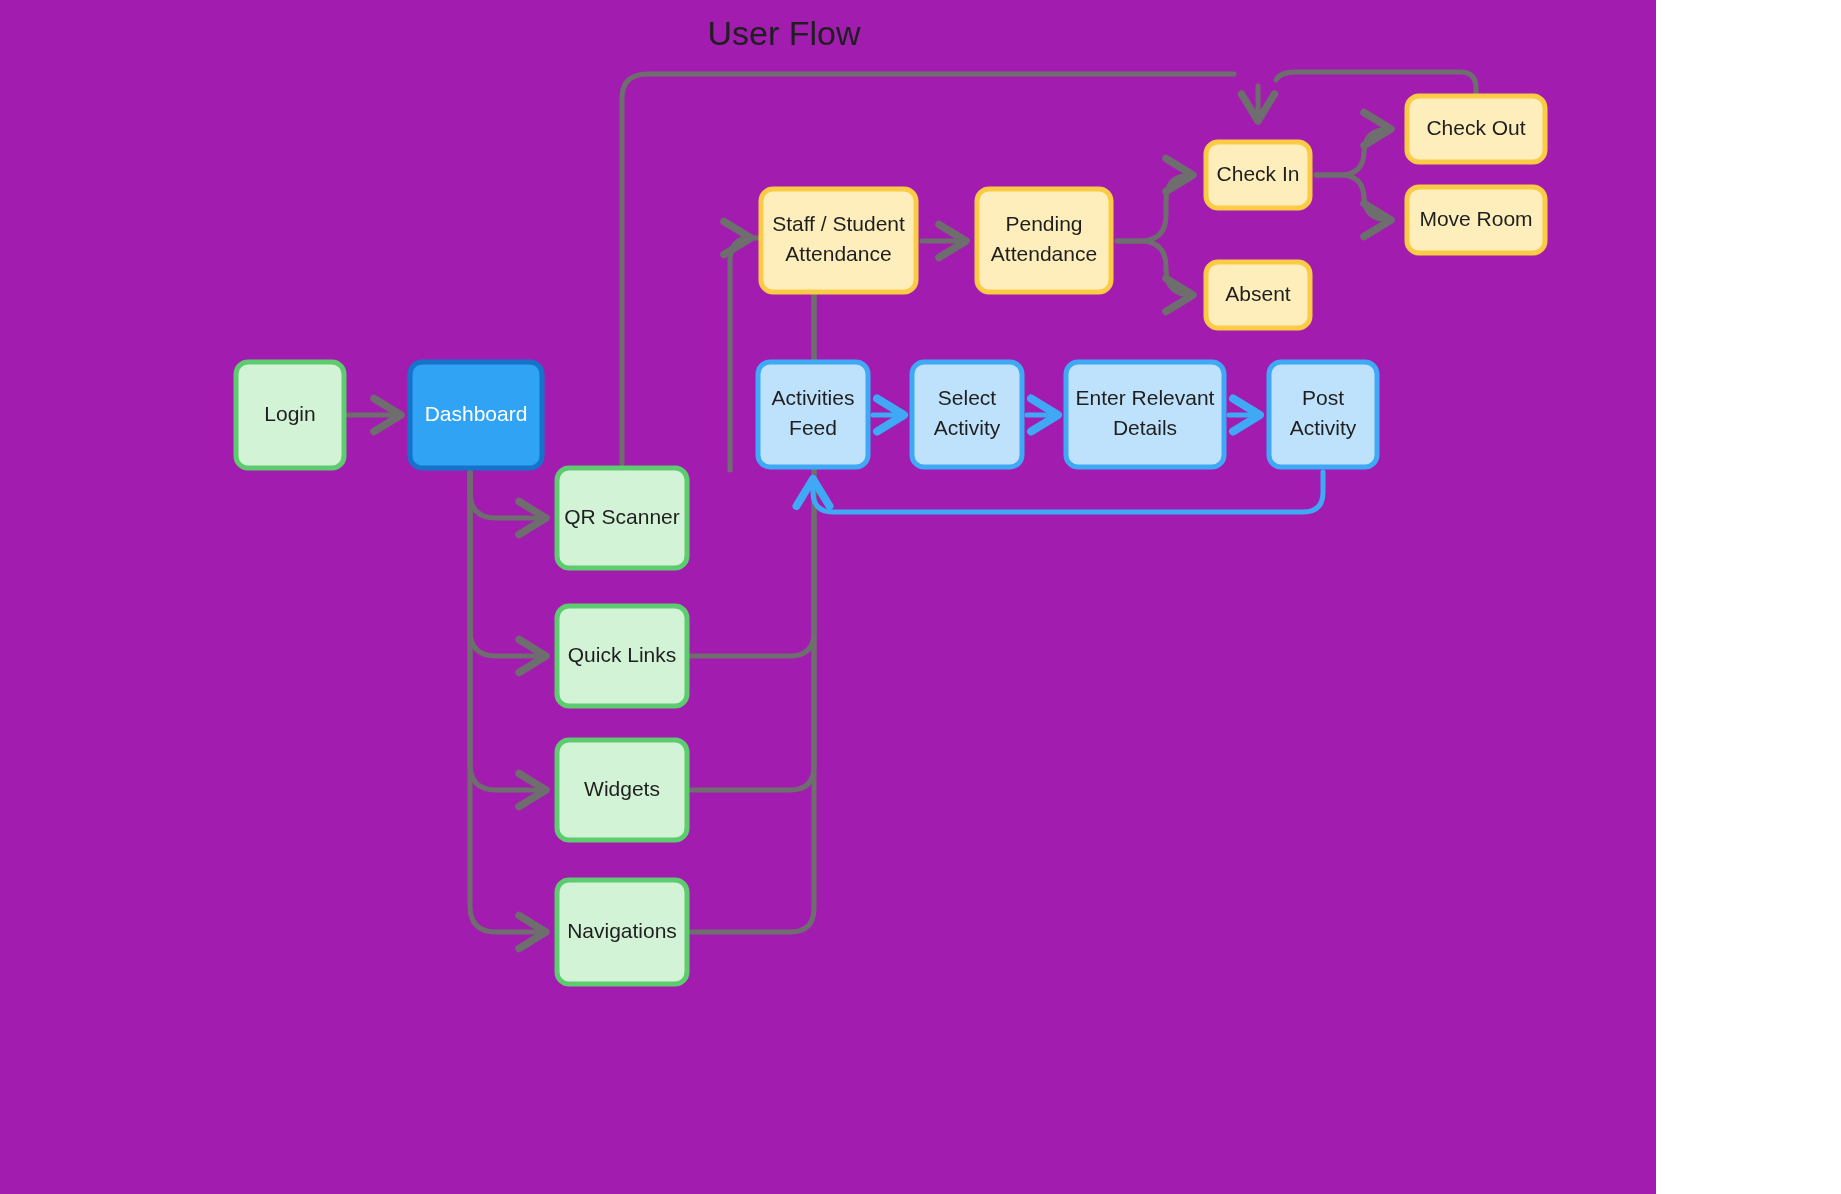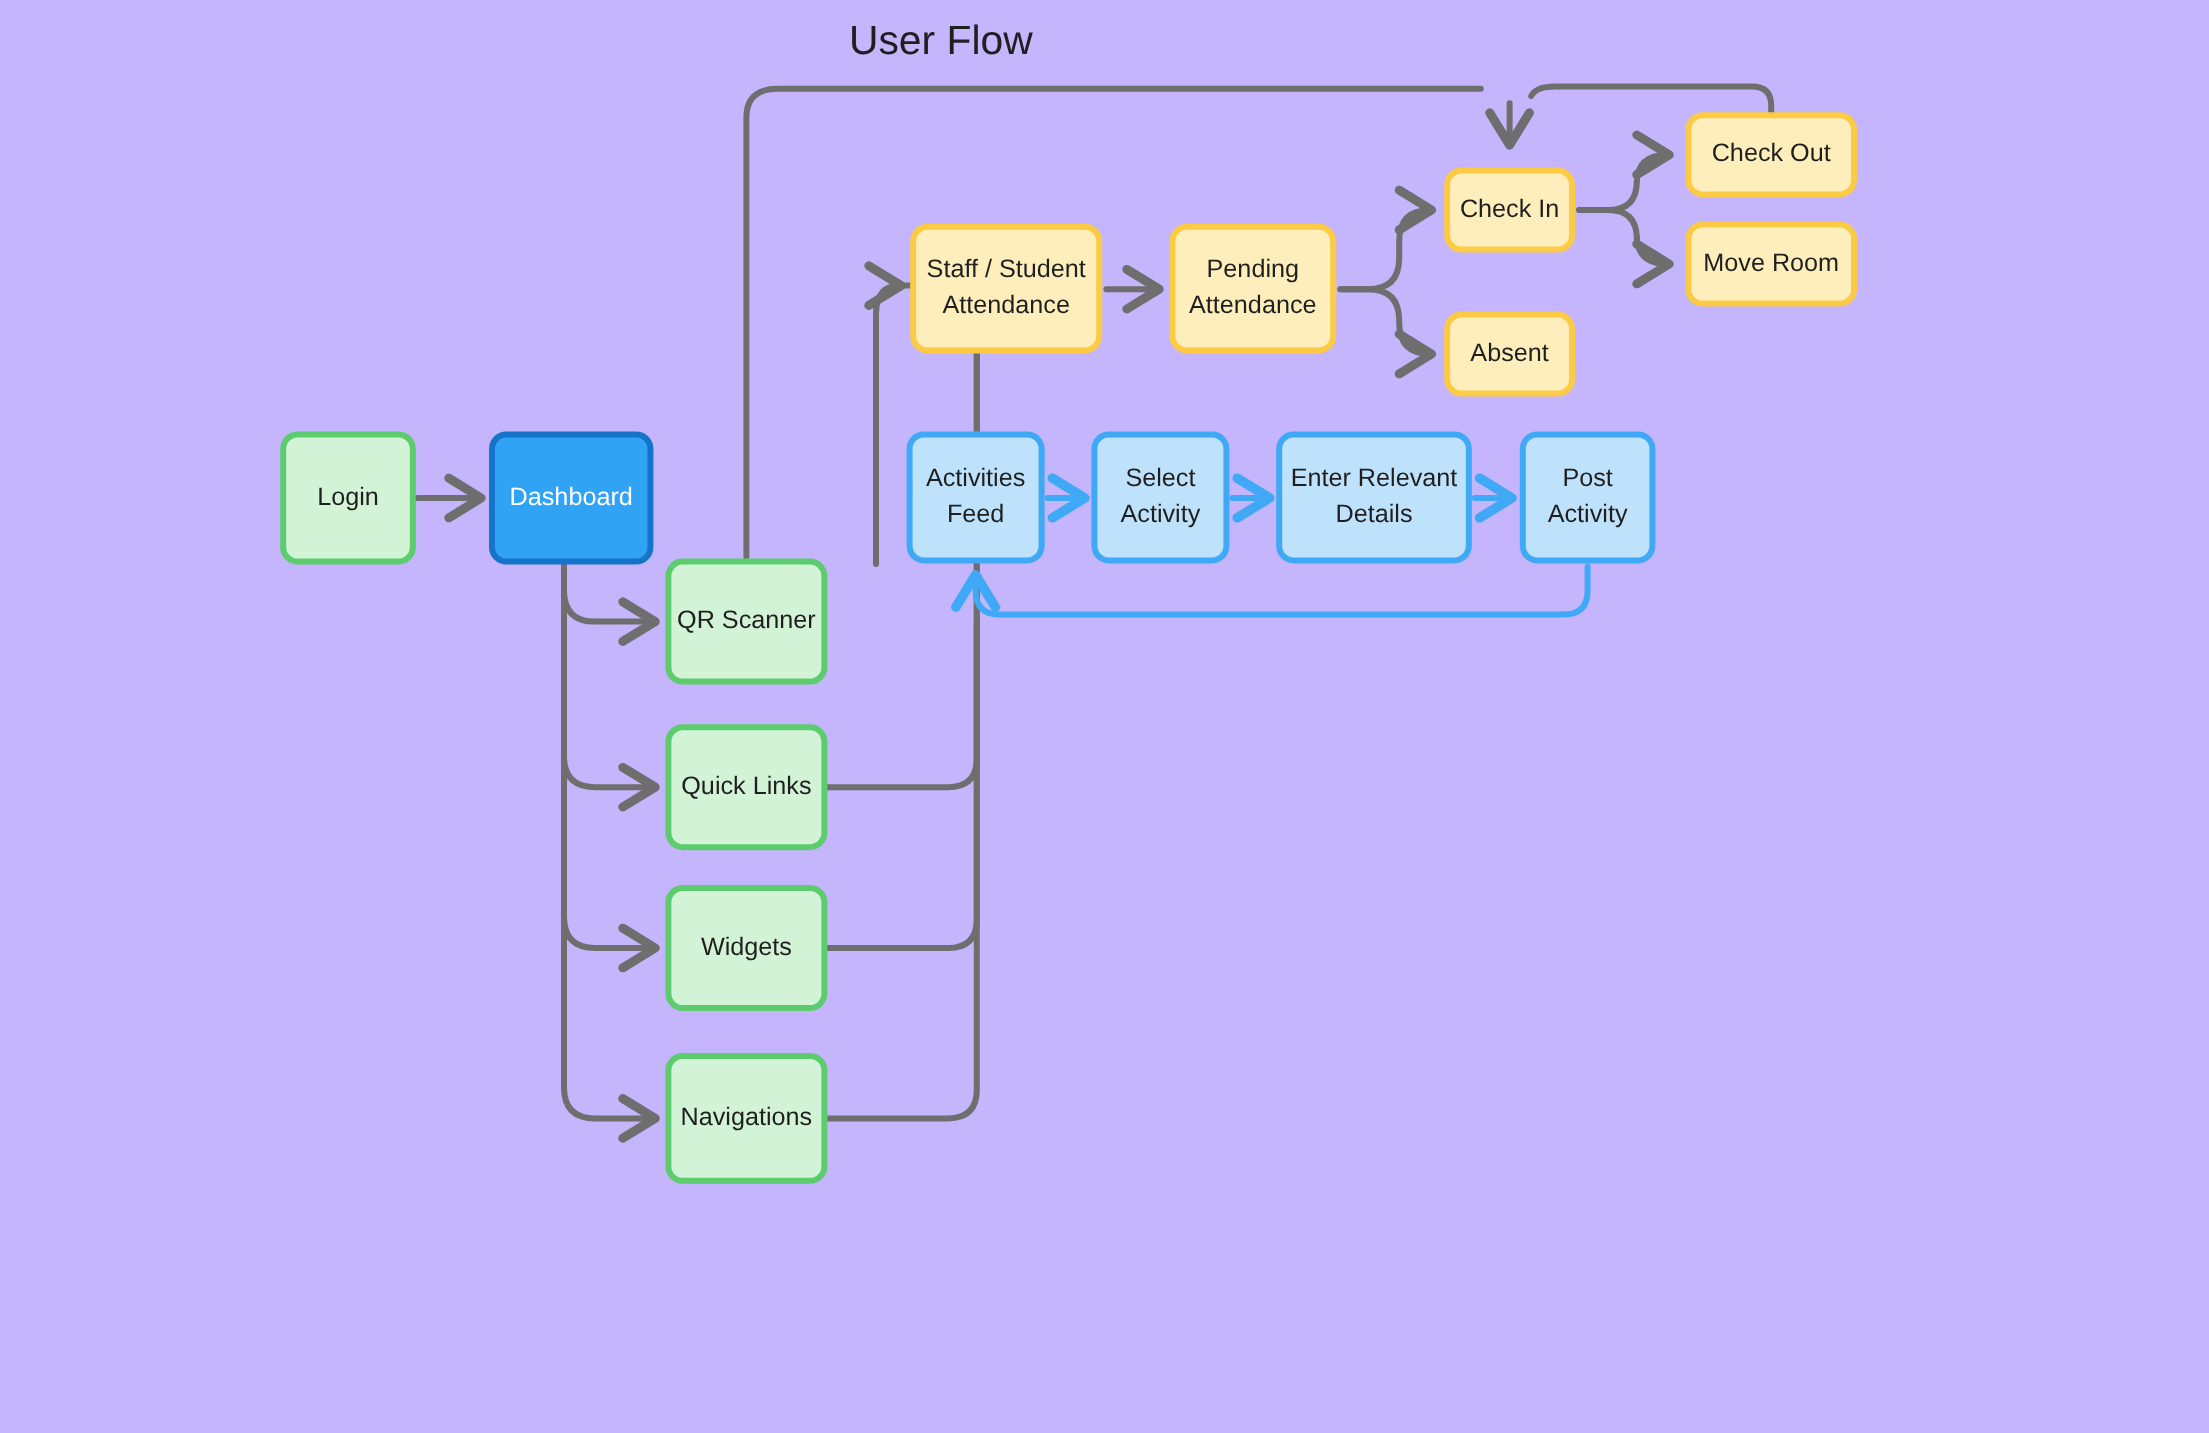--- a/index.html
+++ b/index.html
@@ -8,23 +8,23 @@
     background: #ffffff;
   }
   body {
     width: 1841px;
     height: 1194px;
     font-family: "Liberation Sans", sans-serif;
     overflow: hidden;
   }
   #diagram-root {
     position: relative;
-    width: 1841px;
+    width: 1656px;
     height: 1194px;
-    background: #c4b5fd;
+    background: #a21caf;
   }
   svg.flow-canvas {
     position: absolute;
     left: 0;
     top: 0;
     width: 1841px;
     height: 1194px;
     display: block;
   }
   .node-rect {

